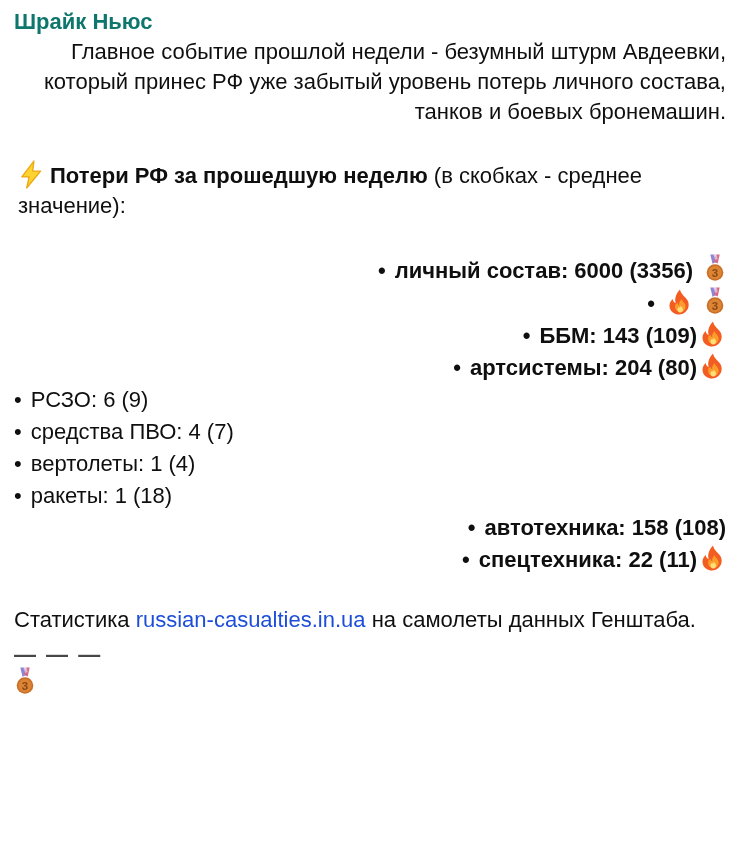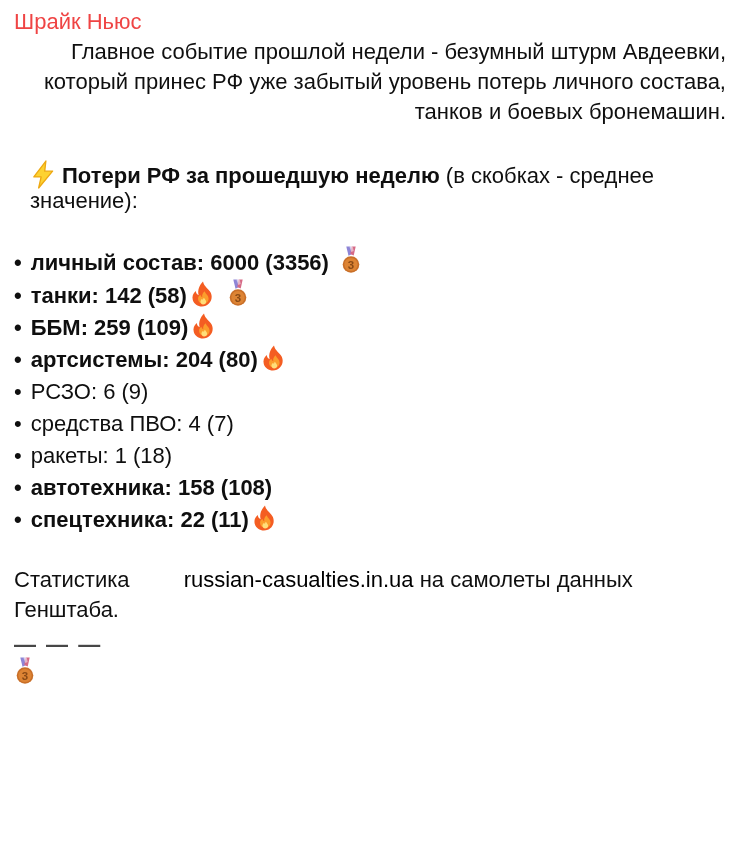--- a/index.html
+++ b/index.html
@@ -13,63 +13,62 @@
     overflow: hidden;
     font-family: "Liberation Sans", "DejaVu Sans", sans-serif;
     color: #0f0f0f;
     font-size: 22px;
   }
   .post {
     padding: 7px 14px 0 14px;
     max-width: 712px;
   }
   .channel-title {
-    color: #ef4444;
-    font-weight: 400;
+    color: #0f766e;
+    font-weight: 700;
     line-height: 30px;
     cursor: pointer;
   }
   .intro {
     margin: 0 0 33px 0;
     line-height: 30px;
     text-align: right;
   }
   .section-header {
-    margin: 0 0 33px 16px;
-    line-height: 24px;
+    margin: 0 0 33px 4px;
+    line-height: 30px;
   }
   .section-header .bold { font-weight: 700; }
   .icon-slot { display: inline; white-space: nowrap; }
   .icon svg { overflow: visible; }
   .icon.lightning svg { vertical-align: -6px; margin-right: 7px; }
   .loss-list {
     list-style: none;
     margin: 0 0 29px 0;
     padding: 0;
   }
   .loss-item {
     line-height: 32px;
     white-space: nowrap;
   }
   .loss-item::before {
     content: "•";
     margin-right: 9px;
   }
-  .loss-item.bold { font-weight: 700; }
+  .loss-item.bold { font-weight: 700; text-align: right; }
   .loss-item .icon.fire svg { vertical-align: -6px; margin-left: 3px; }
   .loss-item .icon.medal svg { vertical-align: -5px; margin-left: 11px; }
   .stats {
     margin: 0;
     line-height: 30px;
   }
   .link {
-    color: #000000;
+    color: #1d4ed8;
     text-decoration: none;
     cursor: pointer;
-    margin-left: 48px;
   }
   .divider {
     margin-top: 8px;
     line-height: 24px;
     font-weight: 700;
     color: #474747;
     letter-spacing: 2px;
   }
   .winners-title {
     font-weight: 700;
@@ -97,44 +96,45 @@
 
   <ul class="loss-list">
       <li class="loss-item bold"><span class="item-text">личный состав: 6000 (3356)</span><span class="icon medal"><svg width="22" height="29" viewBox="0 0 22 28">
             <path d="M6.3 0 h4.2 l1.6 7.6 -3.6 1.6 Z" fill="#8e85d6"></path>
             <path d="M15.7 0 h-4.2 l-1.2 7.6 3.4 1.4 Z" fill="#d66a86"></path>
             <path d="M9.3 0 h3.4 l1 4.6 -2.4 1 Z" fill="#f2f0fa" opacity="0.55"></path>
             <circle cx="11" cy="18" r="8.3" fill="#c96f28"></circle>
             <circle cx="11" cy="18" r="6.6" fill="#dd8434"></circle>
             <text x="11" y="22.2" text-anchor="middle" font-size="11.5" font-weight="bold" fill="#8a4a15" font-family="'Liberation Sans', sans-serif">3</text>
           </svg></span></li>
-      <li class="loss-item bold"><span class="item-text">танки: 142 (58)</span><span class="icon fire"><svg width="26" height="29" viewBox="0 0 28 30">
+      <li class="loss-item bold"><span class="icon fire"><svg width="26" height="29" viewBox="0 0 28 30">
             <path d="M14 1 C15 6.5 20.5 9 22.5 13.5 C24.8 18.9 22.3 25 17 27.2 C11.2 29.6 4.6 26.6 3 21 C2 17.3 3.2 13.6 6.2 11.2 C6.5 13.5 7.6 15 9.3 15.7 C7.8 10.5 10 5 14 1 Z" fill="#f45d22"></path>
             <path d="M15.7 11.5 C17 14.6 19.8 15.8 20 19.1 C20.2 22.6 17.4 25.4 14 25.2 C10.9 25 8.5 22.4 8.7 19.4 C8.8 17.6 9.8 16.2 11.2 15.4 C11.4 16.8 12.1 17.6 13.2 17.9 C12.6 15.5 13.9 13.3 15.7 11.5 Z" fill="#fb9d2c"></path>
             <path d="M15 18.5 C15.8 20.2 17.4 21 17.4 22.8 C17.4 24.6 15.9 25.9 14.1 25.8 C12.4 25.7 11.1 24.3 11.2 22.6 C11.3 21.2 12.3 20.4 13 19.6 C13.2 20.3 13.6 20.7 14.1 20.8 C13.9 19.9 14.4 19.2 15 18.5 Z" fill="#ffde7a"></path>
           </svg></span><span class="icon medal"><svg width="22" height="29" viewBox="0 0 22 28">
             <path d="M6.3 0 h4.2 l1.6 7.6 -3.6 1.6 Z" fill="#8e85d6"></path>
             <path d="M15.7 0 h-4.2 l-1.2 7.6 3.4 1.4 Z" fill="#d66a86"></path>
             <path d="M9.3 0 h3.4 l1 4.6 -2.4 1 Z" fill="#f2f0fa" opacity="0.55"></path>
             <circle cx="11" cy="18" r="8.3" fill="#c96f28"></circle>
             <circle cx="11" cy="18" r="6.6" fill="#dd8434"></circle>
             <text x="11" y="22.2" text-anchor="middle" font-size="11.5" font-weight="bold" fill="#8a4a15" font-family="'Liberation Sans', sans-serif">3</text>
           </svg></span></li>
-      <li class="loss-item bold"><span class="item-text">ББМ: 259 (109)</span><span class="icon fire"><svg width="26" height="29" viewBox="0 0 28 30">
+      <li class="loss-item bold"><span class="item-text">ББМ: 143 (109)</span><span class="icon fire"><svg width="26" height="29" viewBox="0 0 28 30">
             <path d="M14 1 C15 6.5 20.5 9 22.5 13.5 C24.8 18.9 22.3 25 17 27.2 C11.2 29.6 4.6 26.6 3 21 C2 17.3 3.2 13.6 6.2 11.2 C6.5 13.5 7.6 15 9.3 15.7 C7.8 10.5 10 5 14 1 Z" fill="#f45d22"></path>
             <path d="M15.7 11.5 C17 14.6 19.8 15.8 20 19.1 C20.2 22.6 17.4 25.4 14 25.2 C10.9 25 8.5 22.4 8.7 19.4 C8.8 17.6 9.8 16.2 11.2 15.4 C11.4 16.8 12.1 17.6 13.2 17.9 C12.6 15.5 13.9 13.3 15.7 11.5 Z" fill="#fb9d2c"></path>
             <path d="M15 18.5 C15.8 20.2 17.4 21 17.4 22.8 C17.4 24.6 15.9 25.9 14.1 25.8 C12.4 25.7 11.1 24.3 11.2 22.6 C11.3 21.2 12.3 20.4 13 19.6 C13.2 20.3 13.6 20.7 14.1 20.8 C13.9 19.9 14.4 19.2 15 18.5 Z" fill="#ffde7a"></path>
           </svg></span></li>
       <li class="loss-item bold"><span class="item-text">артсистемы: 204 (80)</span><span class="icon fire"><svg width="26" height="29" viewBox="0 0 28 30">
             <path d="M14 1 C15 6.5 20.5 9 22.5 13.5 C24.8 18.9 22.3 25 17 27.2 C11.2 29.6 4.6 26.6 3 21 C2 17.3 3.2 13.6 6.2 11.2 C6.5 13.5 7.6 15 9.3 15.7 C7.8 10.5 10 5 14 1 Z" fill="#f45d22"></path>
             <path d="M15.7 11.5 C17 14.6 19.8 15.8 20 19.1 C20.2 22.6 17.4 25.4 14 25.2 C10.9 25 8.5 22.4 8.7 19.4 C8.8 17.6 9.8 16.2 11.2 15.4 C11.4 16.8 12.1 17.6 13.2 17.9 C12.6 15.5 13.9 13.3 15.7 11.5 Z" fill="#fb9d2c"></path>
             <path d="M15 18.5 C15.8 20.2 17.4 21 17.4 22.8 C17.4 24.6 15.9 25.9 14.1 25.8 C12.4 25.7 11.1 24.3 11.2 22.6 C11.3 21.2 12.3 20.4 13 19.6 C13.2 20.3 13.6 20.7 14.1 20.8 C13.9 19.9 14.4 19.2 15 18.5 Z" fill="#ffde7a"></path>
           </svg></span></li>
       <li class="loss-item"><span class="item-text">РСЗО: 6 (9)</span></li>
       <li class="loss-item"><span class="item-text">средства ПВО: 4 (7)</span></li>
+      <li class="loss-item"><span class="item-text">вертолеты: 1 (4)</span></li>
       <li class="loss-item"><span class="item-text">ракеты: 1 (18)</span></li>
       <li class="loss-item bold"><span class="item-text">автотехника: 158 (108)</span></li>
       <li class="loss-item bold"><span class="item-text">спецтехника: 22 (11)</span><span class="icon fire"><svg width="26" height="29" viewBox="0 0 28 30">
             <path d="M14 1 C15 6.5 20.5 9 22.5 13.5 C24.8 18.9 22.3 25 17 27.2 C11.2 29.6 4.6 26.6 3 21 C2 17.3 3.2 13.6 6.2 11.2 C6.5 13.5 7.6 15 9.3 15.7 C7.8 10.5 10 5 14 1 Z" fill="#f45d22"></path>
             <path d="M15.7 11.5 C17 14.6 19.8 15.8 20 19.1 C20.2 22.6 17.4 25.4 14 25.2 C10.9 25 8.5 22.4 8.7 19.4 C8.8 17.6 9.8 16.2 11.2 15.4 C11.4 16.8 12.1 17.6 13.2 17.9 C12.6 15.5 13.9 13.3 15.7 11.5 Z" fill="#fb9d2c"></path>
             <path d="M15 18.5 C15.8 20.2 17.4 21 17.4 22.8 C17.4 24.6 15.9 25.9 14.1 25.8 C12.4 25.7 11.1 24.3 11.2 22.6 C11.3 21.2 12.3 20.4 13 19.6 C13.2 20.3 13.6 20.7 14.1 20.8 C13.9 19.9 14.4 19.2 15 18.5 Z" fill="#ffde7a"></path>
           </svg></span></li>
     </ul>
 
   <p class="stats"><span>Статистика </span><a class="link" href="#">russian-casualties.in.ua</a><span> на самолеты данных Генштаба.</span></p>

